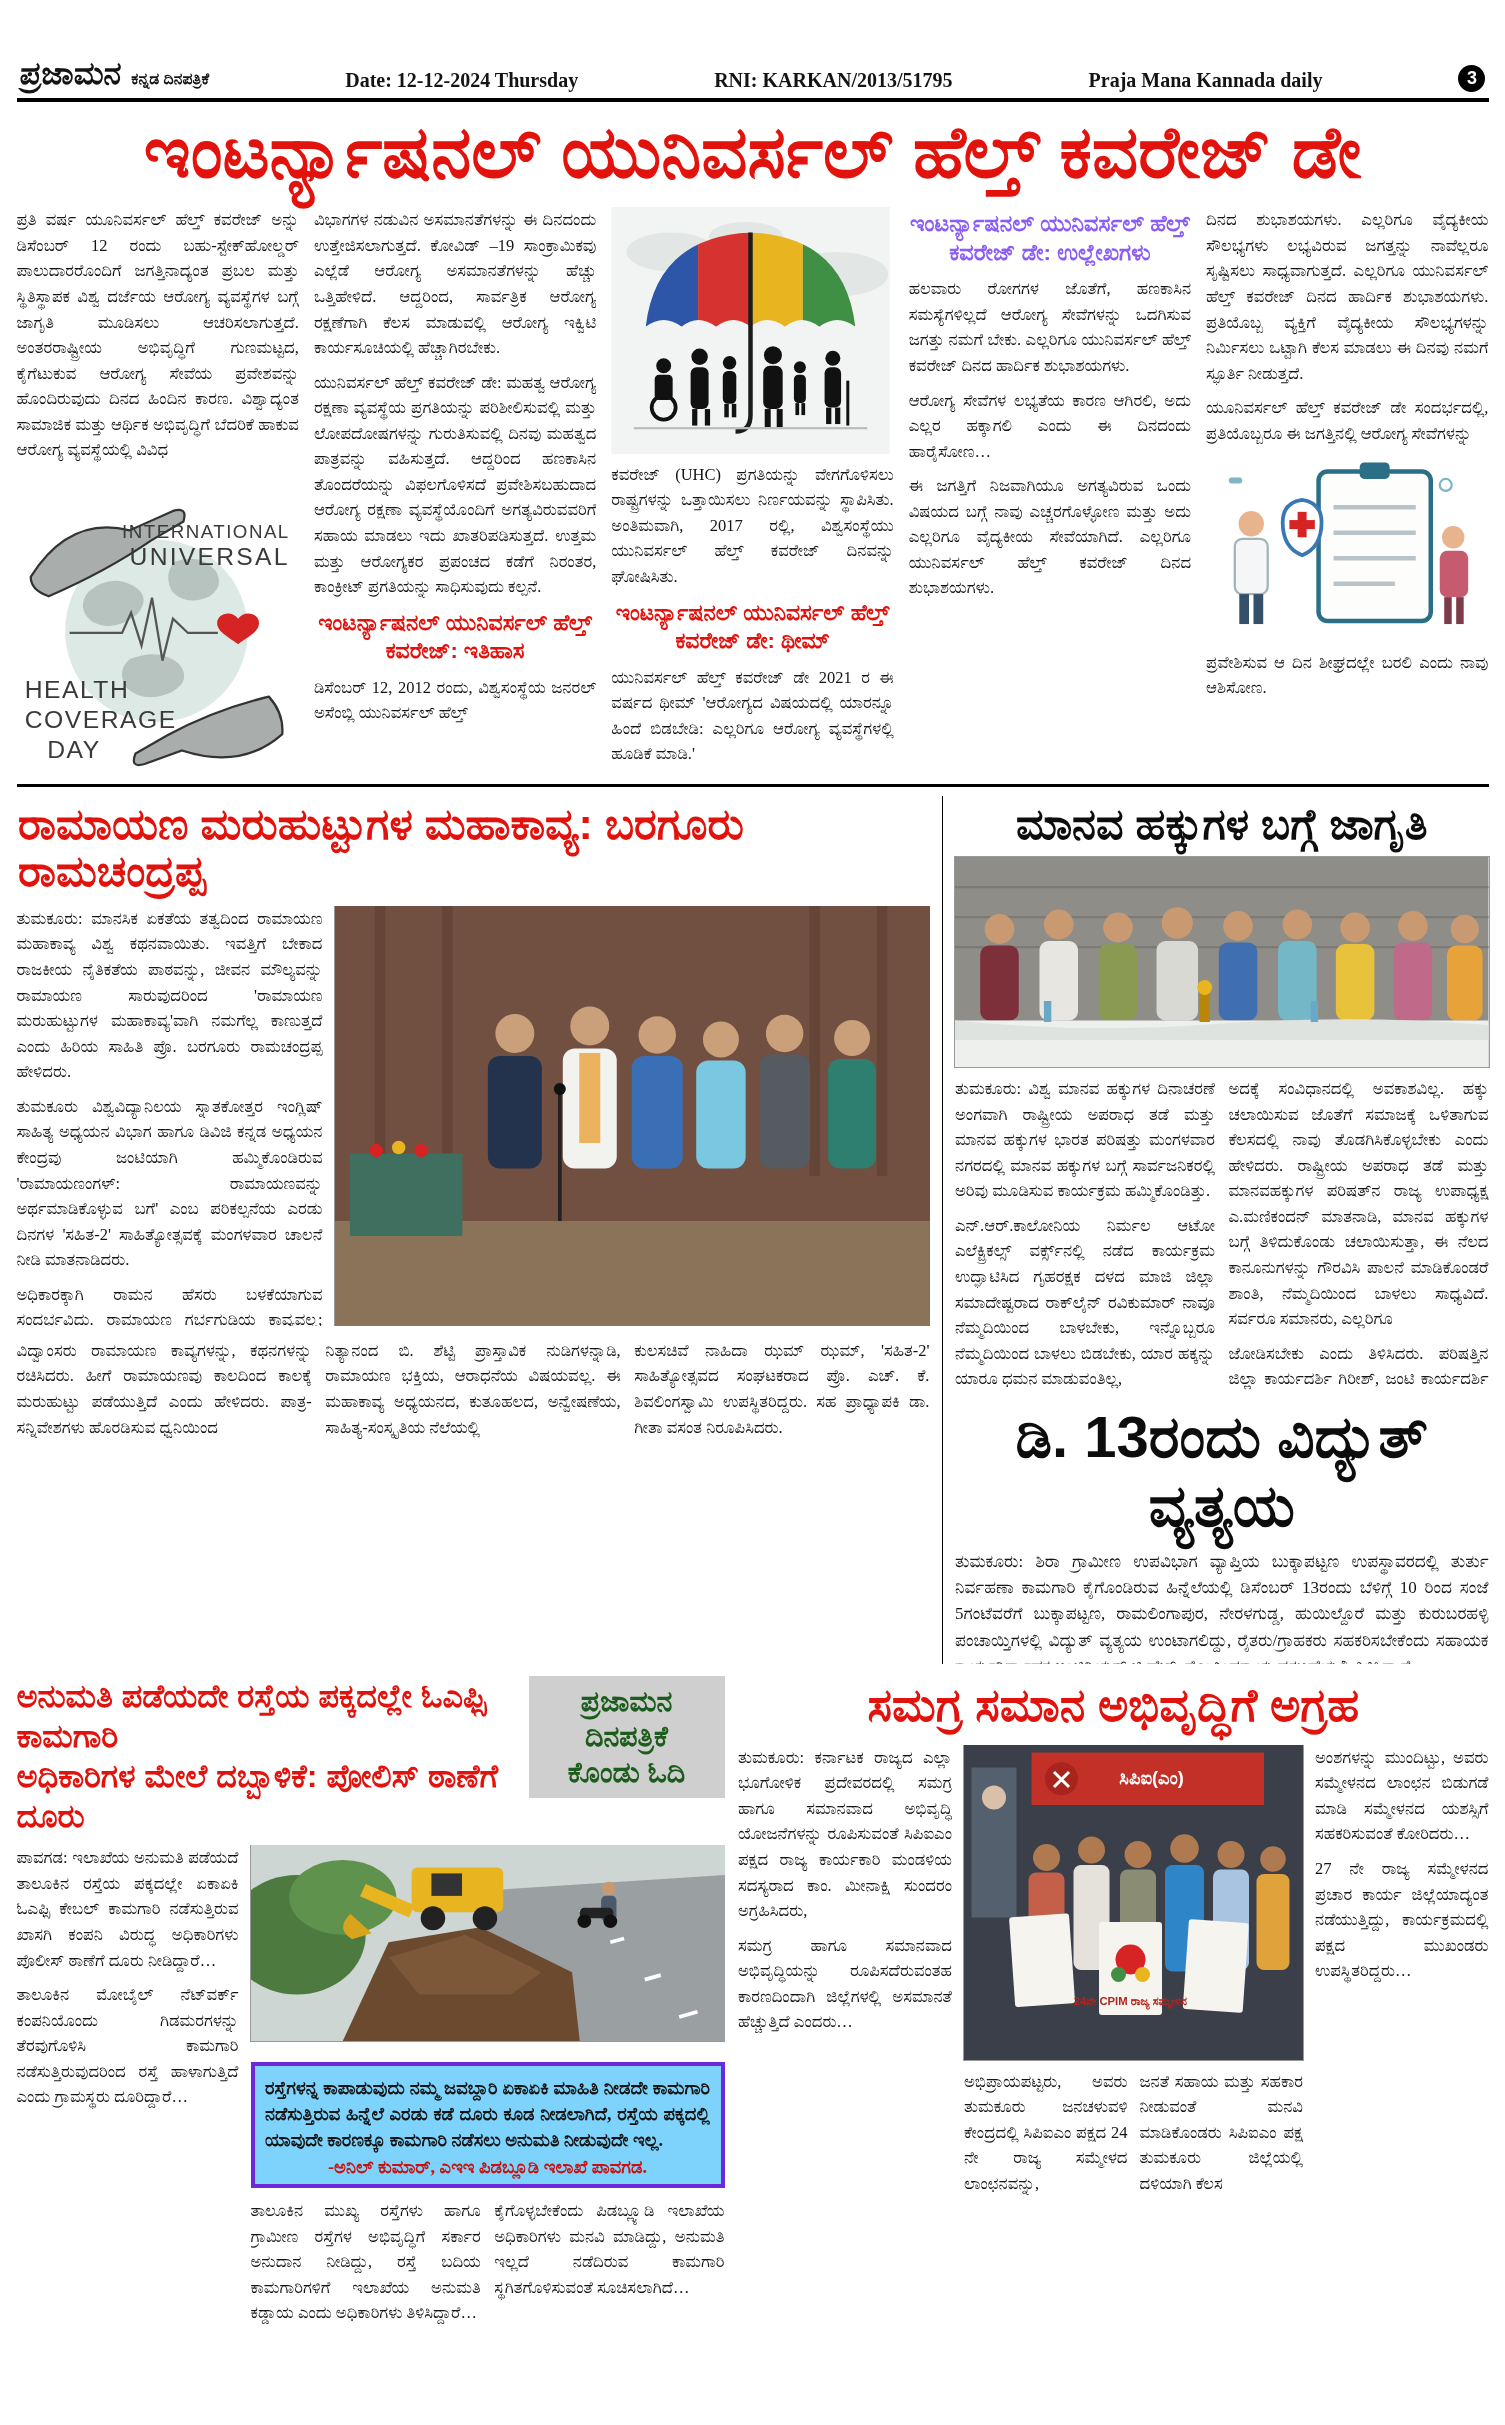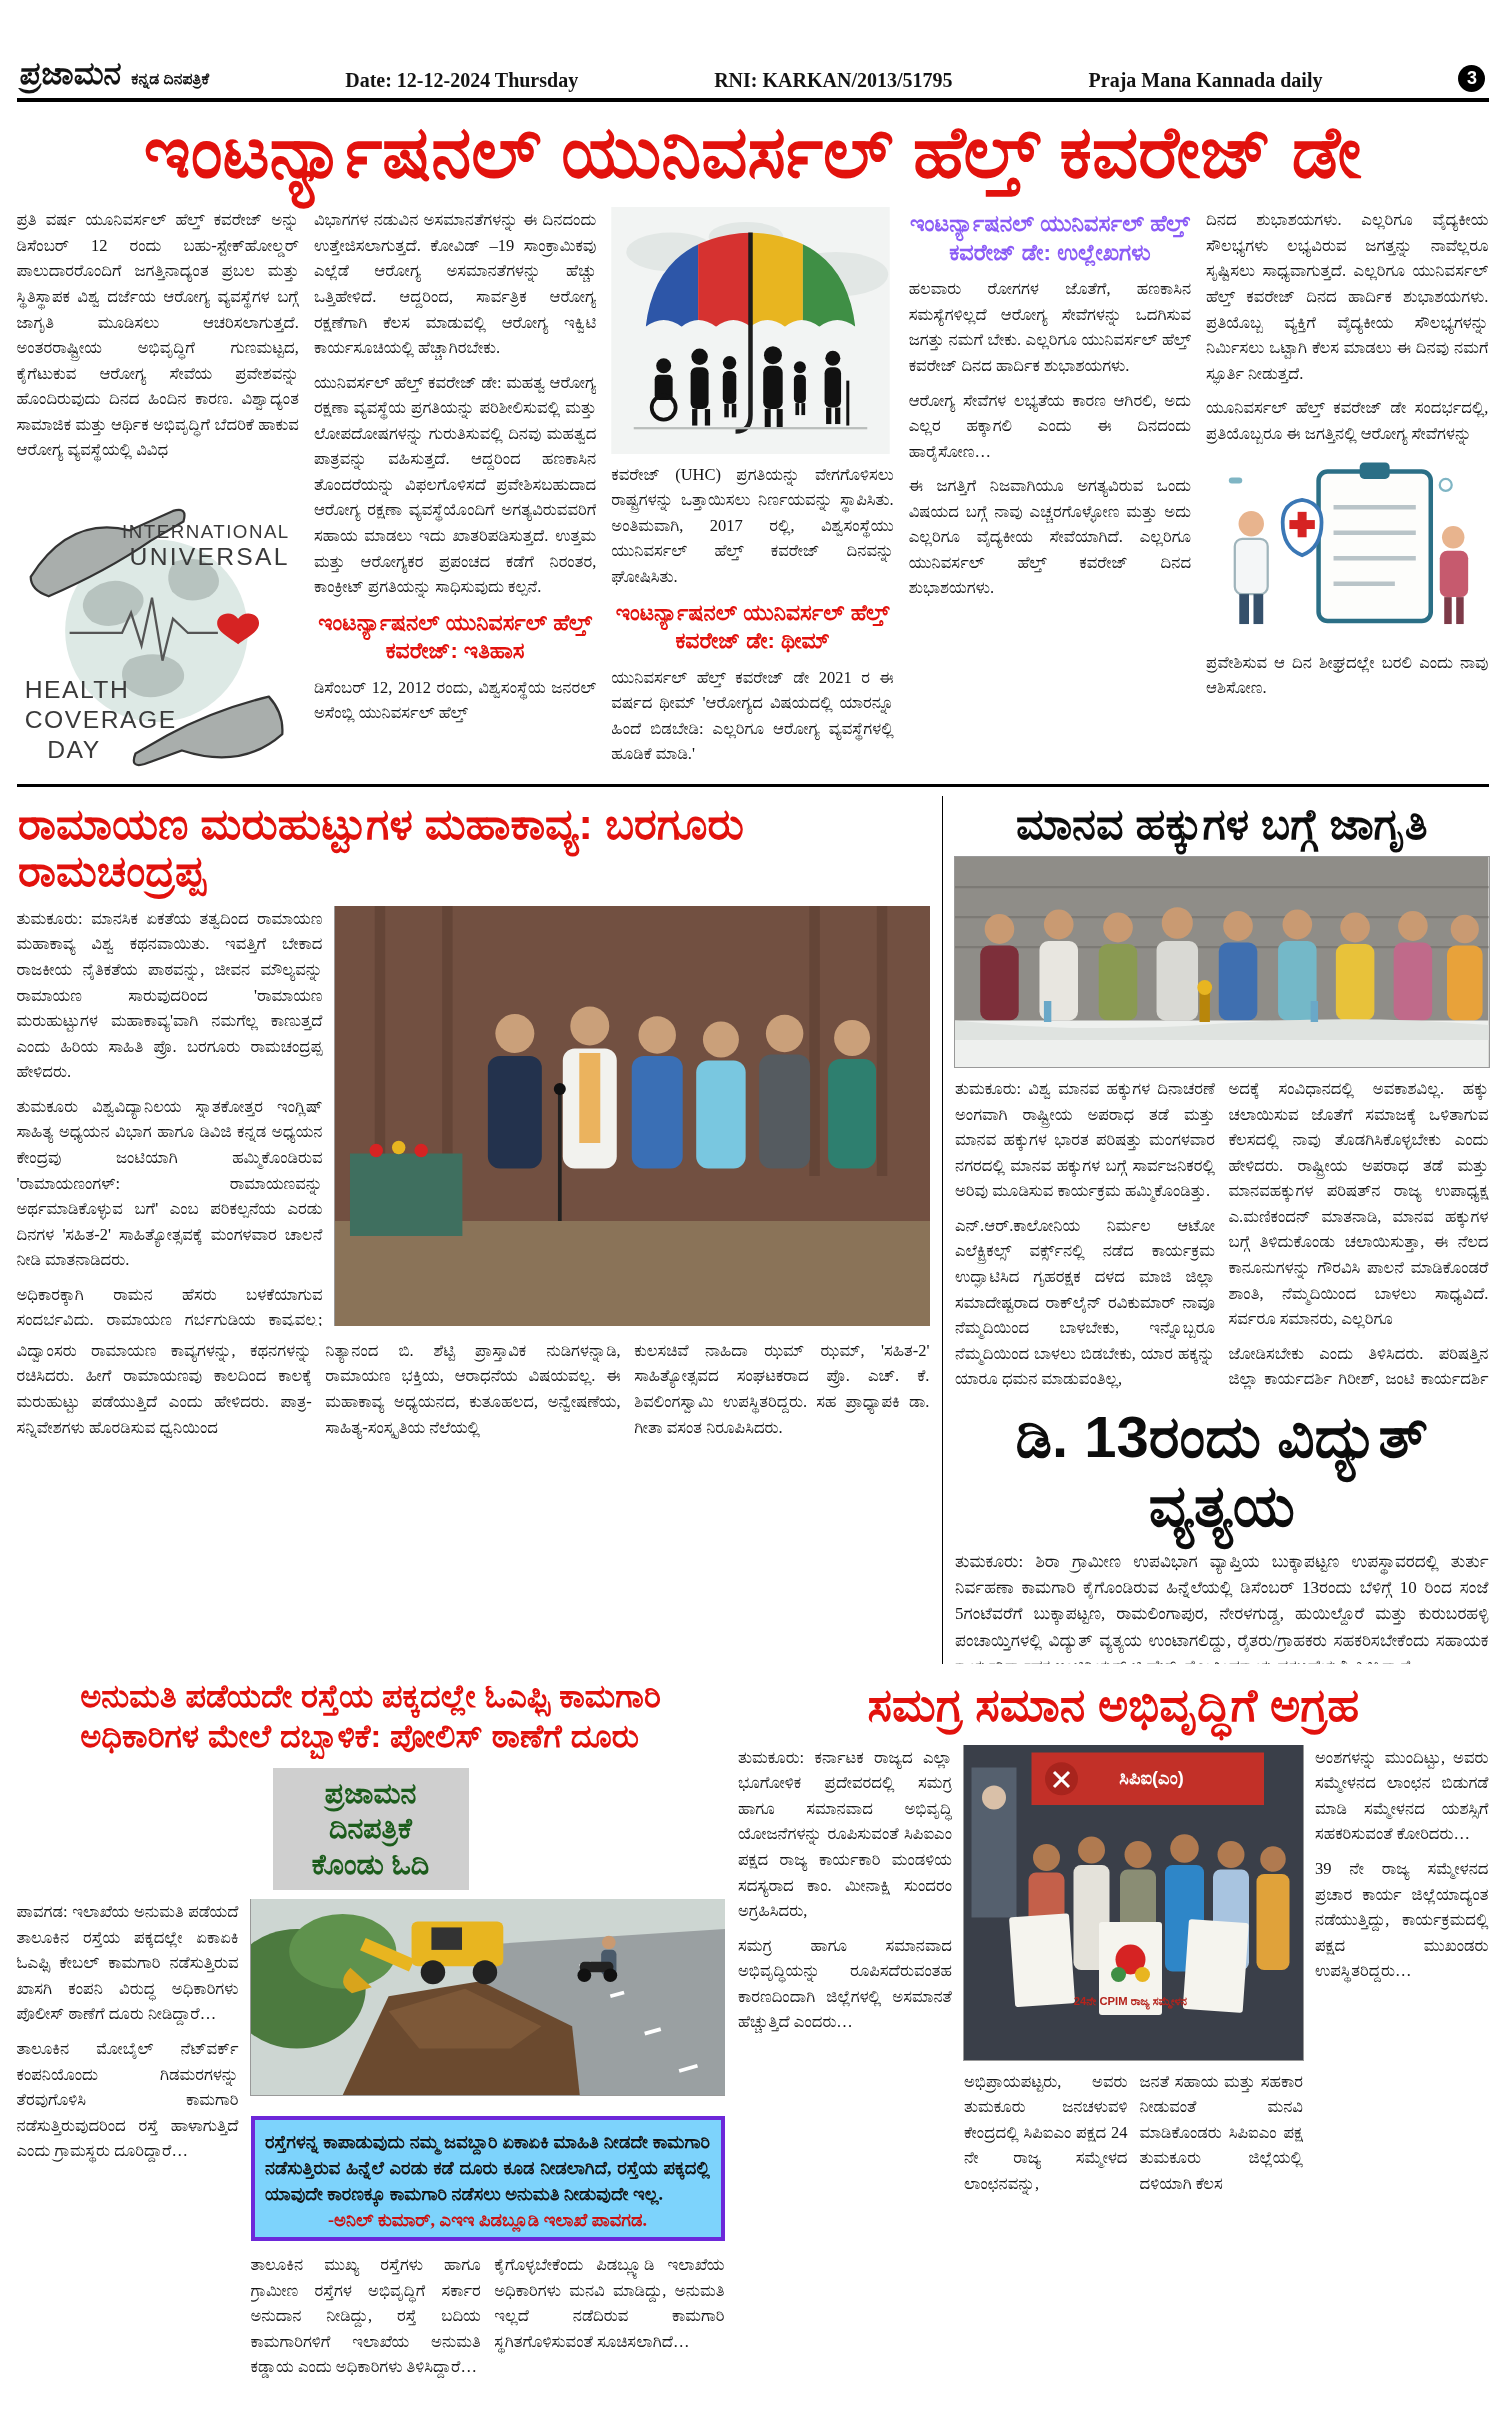--- a/index.html
+++ b/index.html
@@ -42,21 +42,21 @@
   .ram-leftcol{width:306px;flex:none;overflow:hidden;}
   .ram-tails{display:grid;grid-template-columns:1fr 1fr 1fr;gap:13.5px;height:364px;
              overflow:hidden;margin-top:12px;}
   .man-cols{display:grid;grid-template-columns:1fr 1fr;gap:13.5px;height:315px;overflow:hidden;margin-top:9px;}
   .vidyut-head{font-size:58px;text-align:center;margin:12px 0 7.5px 0;}
   .vidyut-body{height:187px;overflow:hidden;}
   
   .bottom{display:flex;gap:13.5px;padding:0 16.5px;height:757px;overflow:hidden;margin-top:6px;}
   .bot-left{width:708px;flex:none;}
   .bot-right{flex:1;min-width:0;}
-  .ofc-header{display:flex;gap:12px;align-items:center;margin:6px 0 9px 0;flex-direction:column;}
+  .ofc-header{display:flex;gap:12px;align-items:flex-start;margin:6px 0 9px 0;}
   .ofc-heads{flex:1;}
   .ofc-h1{font-size:32px;line-height:1.25;}
   .ofc-h2{font-size:32px;line-height:1.25;}
   .promo-box{width:187px;flex:none;background:#cfcfcf;display:flex;flex-direction:column;
              align-items:center;justify-content:center;padding:7.5px 4.5px;}
   .promo-box div{font-family:"Liberation Sans",sans-serif;font-weight:bold;color:#1c5c1c;
                  font-size:28.5px;line-height:1.25;}
   .ofc-body{display:flex;gap:12px;height:607px;overflow:hidden;}
   .ofc-leftcol{width:222px;flex:none;overflow:hidden;}
   .ofc-stack{flex:1;min-width:0;}
@@ -409,20 +409,20 @@
               <text x="222" y="346" text-anchor="middle" font-family="Liberation Sans, sans-serif" font-size="15" fill="#b5231c" font-weight="bold">24ನೇ CPIM ರಾಜ್ಯ ಸಮ್ಮೇಳನ</text>
             </g>
           </svg>
           <div class="cpim-grid">
             <p class="body">ಅಭಿಪ್ರಾಯಪಟ್ಟರು, ಅವರು ತುಮಕೂರು ಜನಚಳುವಳಿ ಕೇಂದ್ರದಲ್ಲಿ ಸಿಪಿಐಎಂ ಪಕ್ಷದ 24 ನೇ ರಾಜ್ಯ ಸಮ್ಮೇಳದ ಲಾಂಛನವನ್ನು,</p>
             <p class="body">ಜನತೆ ಸಹಾಯ ಮತ್ತು ಸಹಕಾರ ನೀಡುವಂತೆ ಮನವಿ ಮಾಡಿಕೊಂಡರು ಸಿಪಿಐಎಂ ಪಕ್ಷ ತುಮಕೂರು ಜಿಲ್ಲೆಯಲ್ಲಿ ದಳಿಯಾಗಿ ಕೆಲಸ</p>
           </div>
         </div>
         <div class="cpim-col3">
           <p class="body">ಅಂಶಗಳನ್ನು ಮುಂದಿಟ್ಟು, ಅವರು ಸಮ್ಮೇಳನದ ಲಾಂಛನ ಬಿಡುಗಡೆ ಮಾಡಿ ಸಮ್ಮೇಳನದ ಯಶಸ್ಸಿಗೆ ಸಹಕರಿಸುವಂತೆ ಕೋರಿದರು…</p>
-          <p class="body">39 ನೇ ರಾಜ್ಯ ಸಮ್ಮೇಳನದ ಪ್ರಚಾರ ಕಾರ್ಯ ಜಿಲ್ಲೆಯಾದ್ಯಂತ ನಡೆಯುತ್ತಿದ್ದು, ಕಾರ್ಯಕ್ರಮದಲ್ಲಿ ಪಕ್ಷದ ಮುಖಂಡರು ಉಪಸ್ಥಿತರಿದ್ದರು…</p>
+          <p class="body">27 ನೇ ರಾಜ್ಯ ಸಮ್ಮೇಳನದ ಪ್ರಚಾರ ಕಾರ್ಯ ಜಿಲ್ಲೆಯಾದ್ಯಂತ ನಡೆಯುತ್ತಿದ್ದು, ಕಾರ್ಯಕ್ರಮದಲ್ಲಿ ಪಕ್ಷದ ಮುಖಂಡರು ಉಪಸ್ಥಿತರಿದ್ದರು…</p>
         </div>
       </div>
     </div>
   </div>
 
 </div>
 
 
 </body></html>

